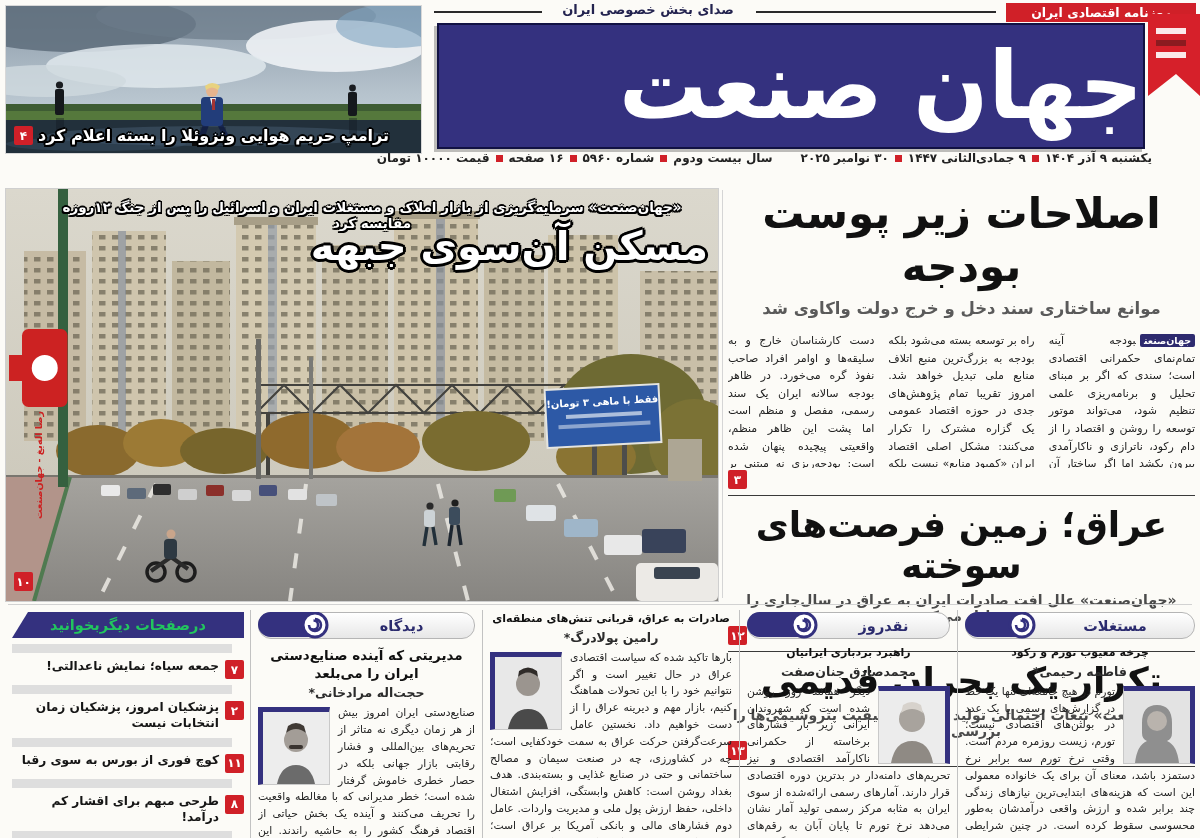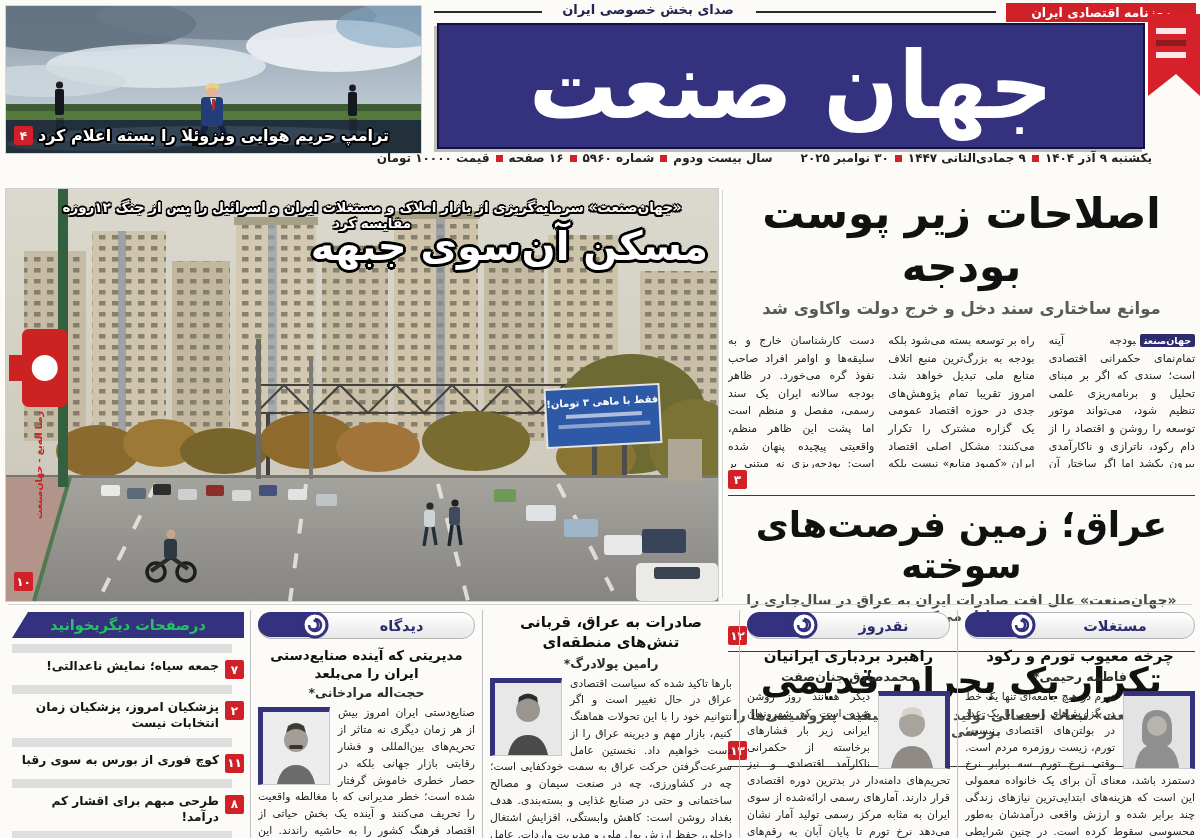--- a/index.html
+++ b/index.html
@@ -11,21 +11,21 @@
   .photo-cap{position:absolute;left:0;right:0;bottom:8px;text-align:center;font-size:16px;font-weight:bold;color:#fff;
      text-shadow:-1.5px -1.5px 0 #000,1.5px -1.5px 0 #000,-1.5px 1.5px 0 #000,1.5px 1.5px 0 #000,0 2px 0 #000,0 -2px 0 #000,2px 0 0 #000,-2px 0 0 #000;}
   .pg-badge{position:absolute;width:19px;height:19px;background:#d02028;color:#fff;font-size:12px;font-weight:bold;
      display:flex;align-items:center;justify-content:center;border-radius:2px;line-height:1;}
   
   .slogan{position:absolute;left:548px;top:2px;width:200px;text-align:center;font-size:13px;font-weight:bold;color:#23234f;}
   .slogan-line{position:absolute;top:11px;height:2px;background:#2a2a2a;}
   .red-label{position:absolute;left:1006px;top:3px;width:190px;height:19px;background:#d02028;color:#fff;
      font-size:12.5px;font-weight:bold;display:flex;align-items:center;justify-content:center;}
   .logo-box{position:absolute;left:437px;top:23px;width:704px;height:122px;background:#34317f;border:2px solid #121243;
-     display:flex;align-items:center;justify-content:center;box-shadow:-3px 3px 0 rgba(0,0,0,0.25);}
+     display:flex;align-items:center;justify-content:flex-start;box-shadow:-3px 3px 0 rgba(0,0,0,0.25);}
   .logo-box .paper-name{color:#fff;font-size:88px;font-weight:bold;line-height:1;letter-spacing:2px;transform:scaleY(1.06);}
   .corner-brand{position:absolute;left:1142px;top:12px;width:58px;height:88px;}
   .dateline{position:absolute;left:440px;top:151px;width:712px;display:flex;align-items:center;font-size:12px;font-weight:bold;color:#222;}
   .dateline .dl-line{flex:1;border-top:1.5px solid #444;margin:0 14px;}
   .sq{width:7px;height:7px;background:#d02028;display:inline-block;margin:0 6px 0 6px;}
   .dl-group{white-space:nowrap;display:flex;align-items:center;}
   
   .mainphoto{position:absolute;left:5px;top:188px;width:712px;height:412px;border:1px solid #cfcfcf;overflow:hidden;}
   .mainphoto svg{display:block;width:100%;height:100%;}
   .kicker{position:absolute;left:30px;right:10px;top:10px;text-align:center;font-size:13.5px;font-weight:bold;color:#fff;
@@ -48,21 +48,21 @@
   .lead .sub2{margin-top:6px;text-align:center;font-size:14px;font-weight:bold;color:#4b4b4b;}
   
   .vrule{position:absolute;top:610px;bottom:0;width:1px;background:#c2c2c2;}
   .hsep{position:absolute;left:8px;width:1184px;top:604px;height:1px;background:#d2d2d2;}
   .bcolumn{position:absolute;top:612px;height:226px;overflow:hidden;}
   .pill{position:relative;height:25px;background:linear-gradient(#ffffff,#e7e7e7);border:1px solid #b5b5b5;border-radius:13px;margin-bottom:7px;}
   .pill .plabel{position:absolute;right:0;left:70px;top:0;bottom:0;display:flex;align-items:center;justify-content:center;
       font-size:14.5px;font-weight:bold;color:#2b2b6e;}
   .pill .pcap{position:absolute;left:-1px;top:-1px;width:58px;height:25px;background:#34317f;border-radius:13px 5px 5px 13px;}
   .pill .picon{position:absolute;left:40px;top:-4px;}
-  .btitle{text-align:center;font-size:15px;font-weight:bold;color:#101010;line-height:1.35;}
+  .btitle{text-align:center;font-size:11px;font-weight:bold;color:#101010;line-height:1.35;}
   .bauthor{text-align:center;font-size:12.5px;font-weight:bold;color:#2c2c2c;margin:3px 0 5px 0;}
   .bbody{font-size:10.8px;line-height:16.8px;text-align:justify;color:#242424;}
   .portrait{width:66px;height:72px;background:#ececec;border:1px solid #c9c9c9;}
   .pt-right{float:right;margin:2px 0 3px 8px;border-top:5px solid #34317f;border-right:5px solid #34317f;}
   .pt-left{float:left;margin:2px 8px 3px 0;border-top:5px solid #34317f;border-left:5px solid #34317f;}
   
   .oplist{position:absolute;left:12px;top:612px;width:232px;height:226px;overflow:hidden;}
   .ophead{height:26px;background:#34317f;color:#22c55e;font-size:14.5px;font-weight:bold;display:flex;align-items:center;justify-content:center;
      clip-path:polygon(16px 0,100% 0,100% 100%,0 100%);}
   .sepbar{height:9px;background:#dedede;margin:6px 12px 6px 0;}

